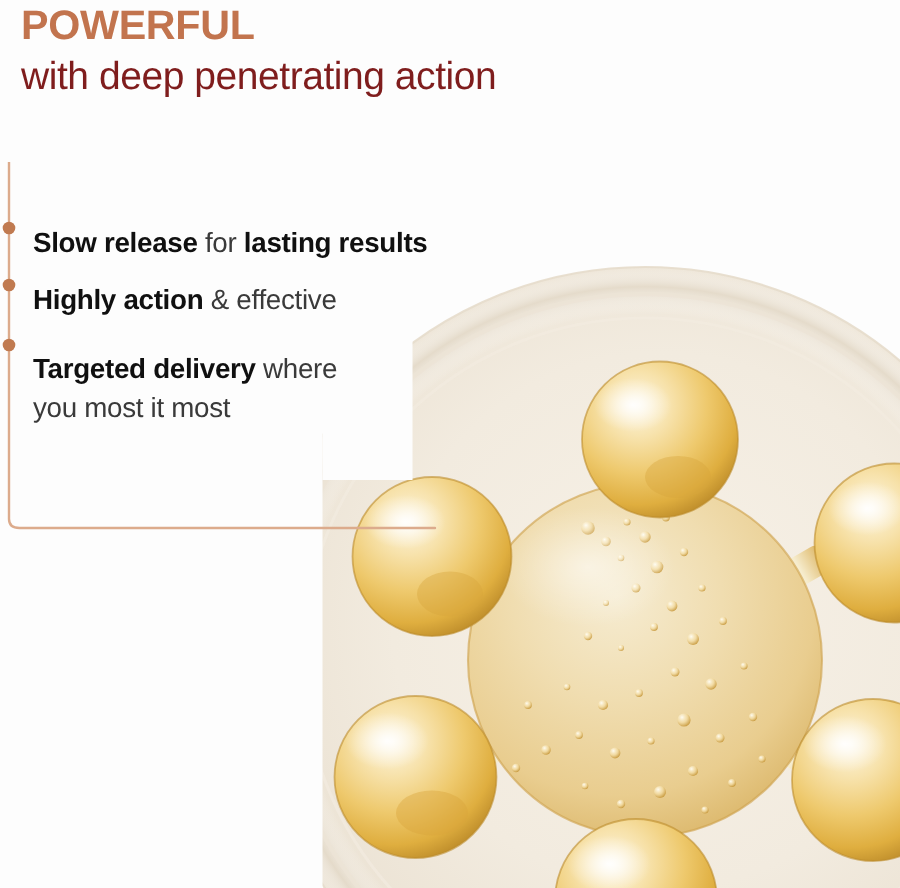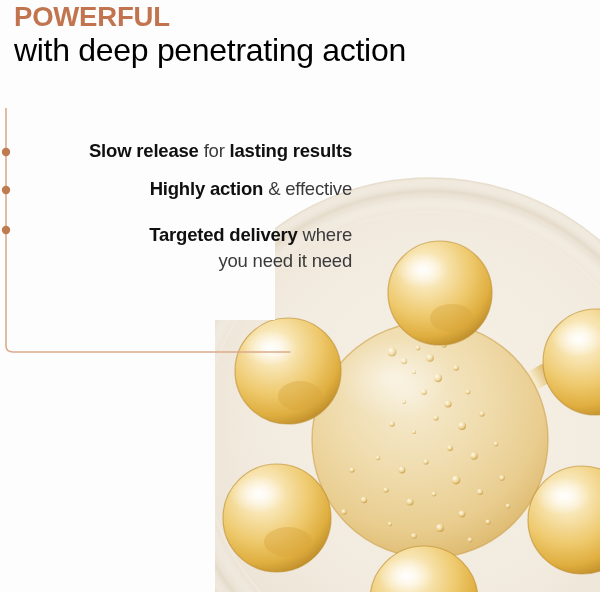--- a/index.html
+++ b/index.html
@@ -55,35 +55,34 @@
   }
   .hl-line {
     font-size: 27.5px;
     font-weight: bold;
     letter-spacing: -0.2px;
     line-height: 30px;
     color: #c2744e;
     white-space: nowrap;
   }
   .hl-sub {
-    font-size: 32px;
+    font-size: 26px;
     font-weight: 400;
     line-height: 33px;
-    color: #000000;
+    color: #7f1d1d;
     letter-spacing: -0.3px;
     white-space: nowrap;
     margin-top: 2px;
   }
 
   .bullets {
     position: absolute;
     left: 22px;
-    top: 138px;
+    top: 149px;
     width: 330px;
-    text-align: right;
   }
   .bullet-row {
     font-size: 18.5px;
     line-height: 26px;
     color: #2b2b2b;
     letter-spacing: -0.2px;
     margin-bottom: 12px;
   }
   .bullet-row:last-child { margin-bottom: 0; margin-top: 20px; }
   .b { font-weight: bold; color: #101010; }
@@ -282,17 +281,17 @@
     <div class="bullet-row">
       <span class="b">Slow release</span><span class="n"> for </span><span class="b">lasting results</span>
     </div>
 
     <div class="bullet-row">
       <span class="b">Highly action</span><span class="n"> &amp; effective</span>
     </div>
 
     <div class="bullet-row">
       <span class="b">Targeted delivery</span><span class="n"> where</span>
-      <div class="n">you need it need</div>
+      <div class="n">you most it most</div>
     </div>
 
   </div>
 </div>
 
 </body></html>

